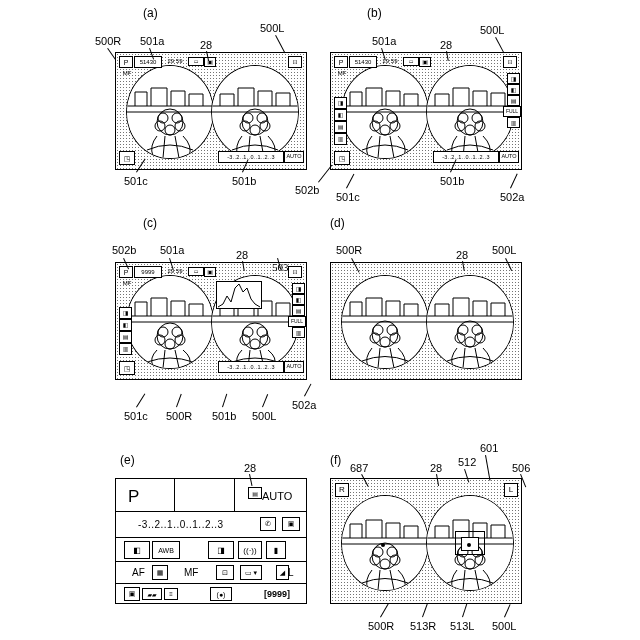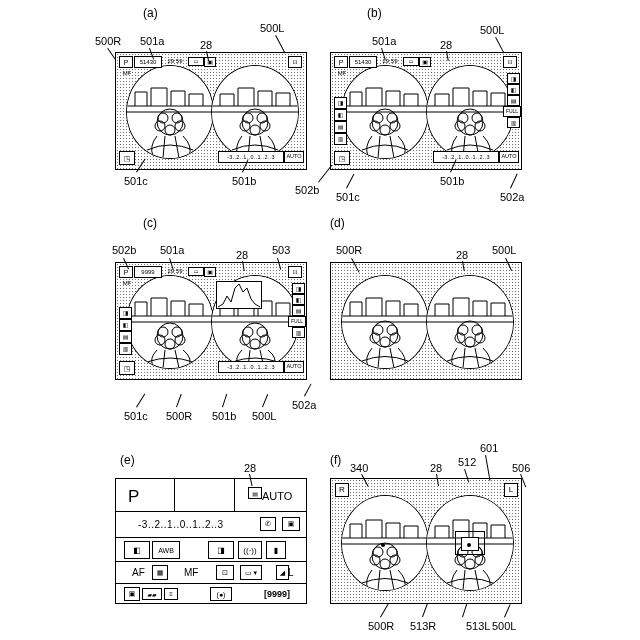--- a/index.html
+++ b/index.html
@@ -469,34 +469,34 @@
       <div class="lbl" style="left: 372px; top: 36px;">501a</div>
       <div class="lbl" style="left: 440px; top: 40px;">28</div>
       <div class="lbl" style="left: 480px; top: 25px;">500L</div>
       <div class="lbl" style="left: 295px; top: 185px;">502b</div>
       <div class="lbl" style="left: 336px; top: 192px;">501c</div>
       <div class="lbl" style="left: 440px; top: 176px;">501b</div>
       <div class="lbl" style="left: 500px; top: 192px;">502a</div>
       <div class="lbl" style="left: 112px; top: 245px;">502b</div>
       <div class="lbl" style="left: 160px; top: 245px;">501a</div>
       <div class="lbl" style="left: 236px; top: 250px;">28</div>
-      <div class="lbl" style="left: 272px; top: 245px;">503</div>
+      <div class="lbl" style="left: 272px; top: 262px; font-family: Liberation Serif, serif;">503</div>
       <div class="lbl" style="left: 124px; top: 411px;">501c</div>
       <div class="lbl" style="left: 166px; top: 411px;">500R</div>
       <div class="lbl" style="left: 212px; top: 411px;">501b</div>
       <div class="lbl" style="left: 252px; top: 411px;">500L</div>
       <div class="lbl" style="left: 292px; top: 400px;">502a</div>
       <div class="lbl" style="left: 336px; top: 245px;">500R</div>
       <div class="lbl" style="left: 456px; top: 250px;">28</div>
       <div class="lbl" style="left: 492px; top: 245px;">500L</div>
       <div class="lbl" style="left: 244px; top: 463px;">28</div>
-      <div class="lbl" style="left: 350px; top: 463px;">340</div>
+      <div class="lbl" style="left: 350px; top: 463px;">687</div>
       <div class="lbl" style="left: 430px; top: 463px;">28</div>
       <div class="lbl" style="left: 458px; top: 457px;">512</div>
       <div class="lbl" style="left: 480px; top: 443px;">601</div>
       <div class="lbl" style="left: 512px; top: 463px;">506</div>
       <div class="lbl" style="left: 368px; top: 621px;">500R</div>
       <div class="lbl" style="left: 410px; top: 621px;">513R</div>
-      <div class="lbl" style="left: 450px; top: 621px; margin-left: 16px;">513L</div>
+      <div class="lbl" style="left: 450px; top: 621px;">513L</div>
       <div class="lbl" style="left: 492px; top: 621px;">500L</div>
     </div>
 
 </div>
 
 </body></html>

